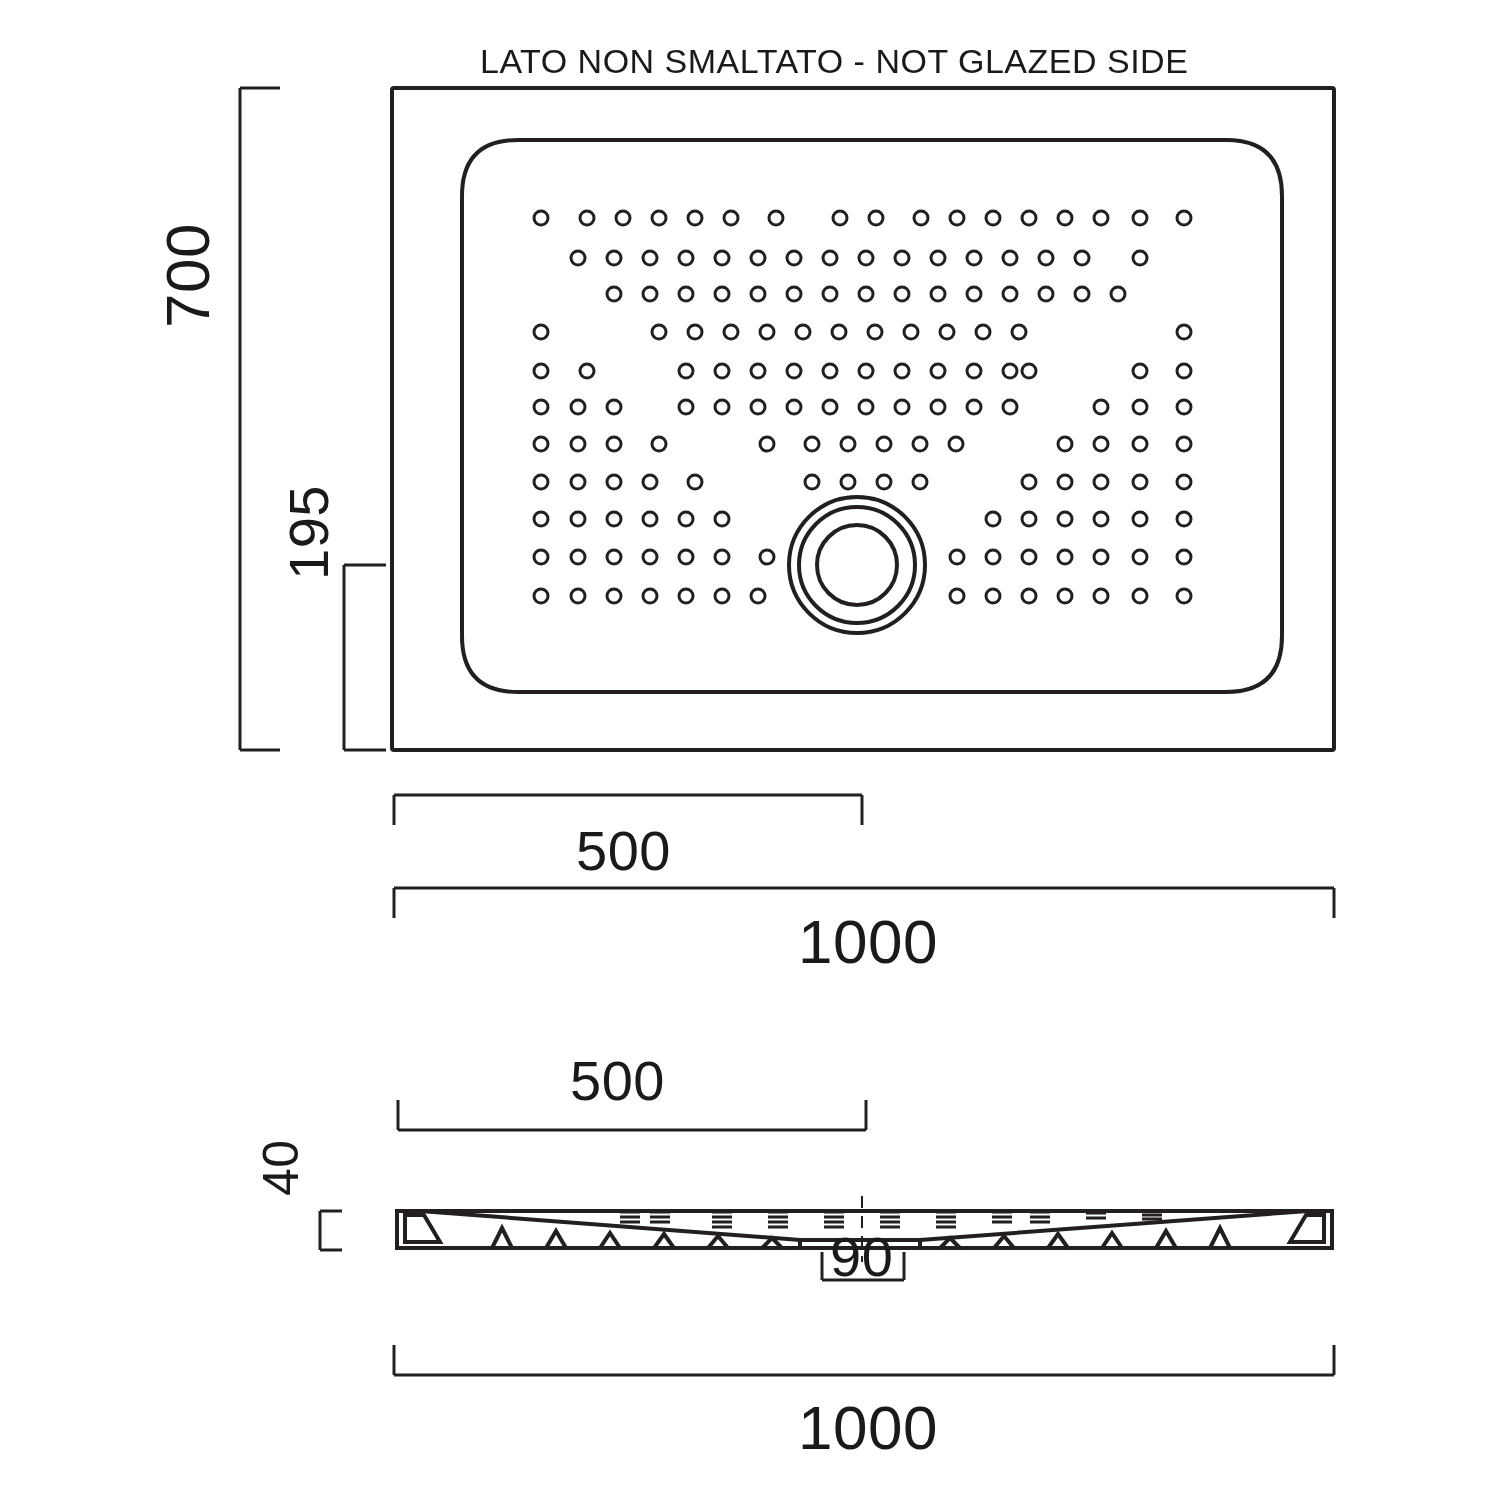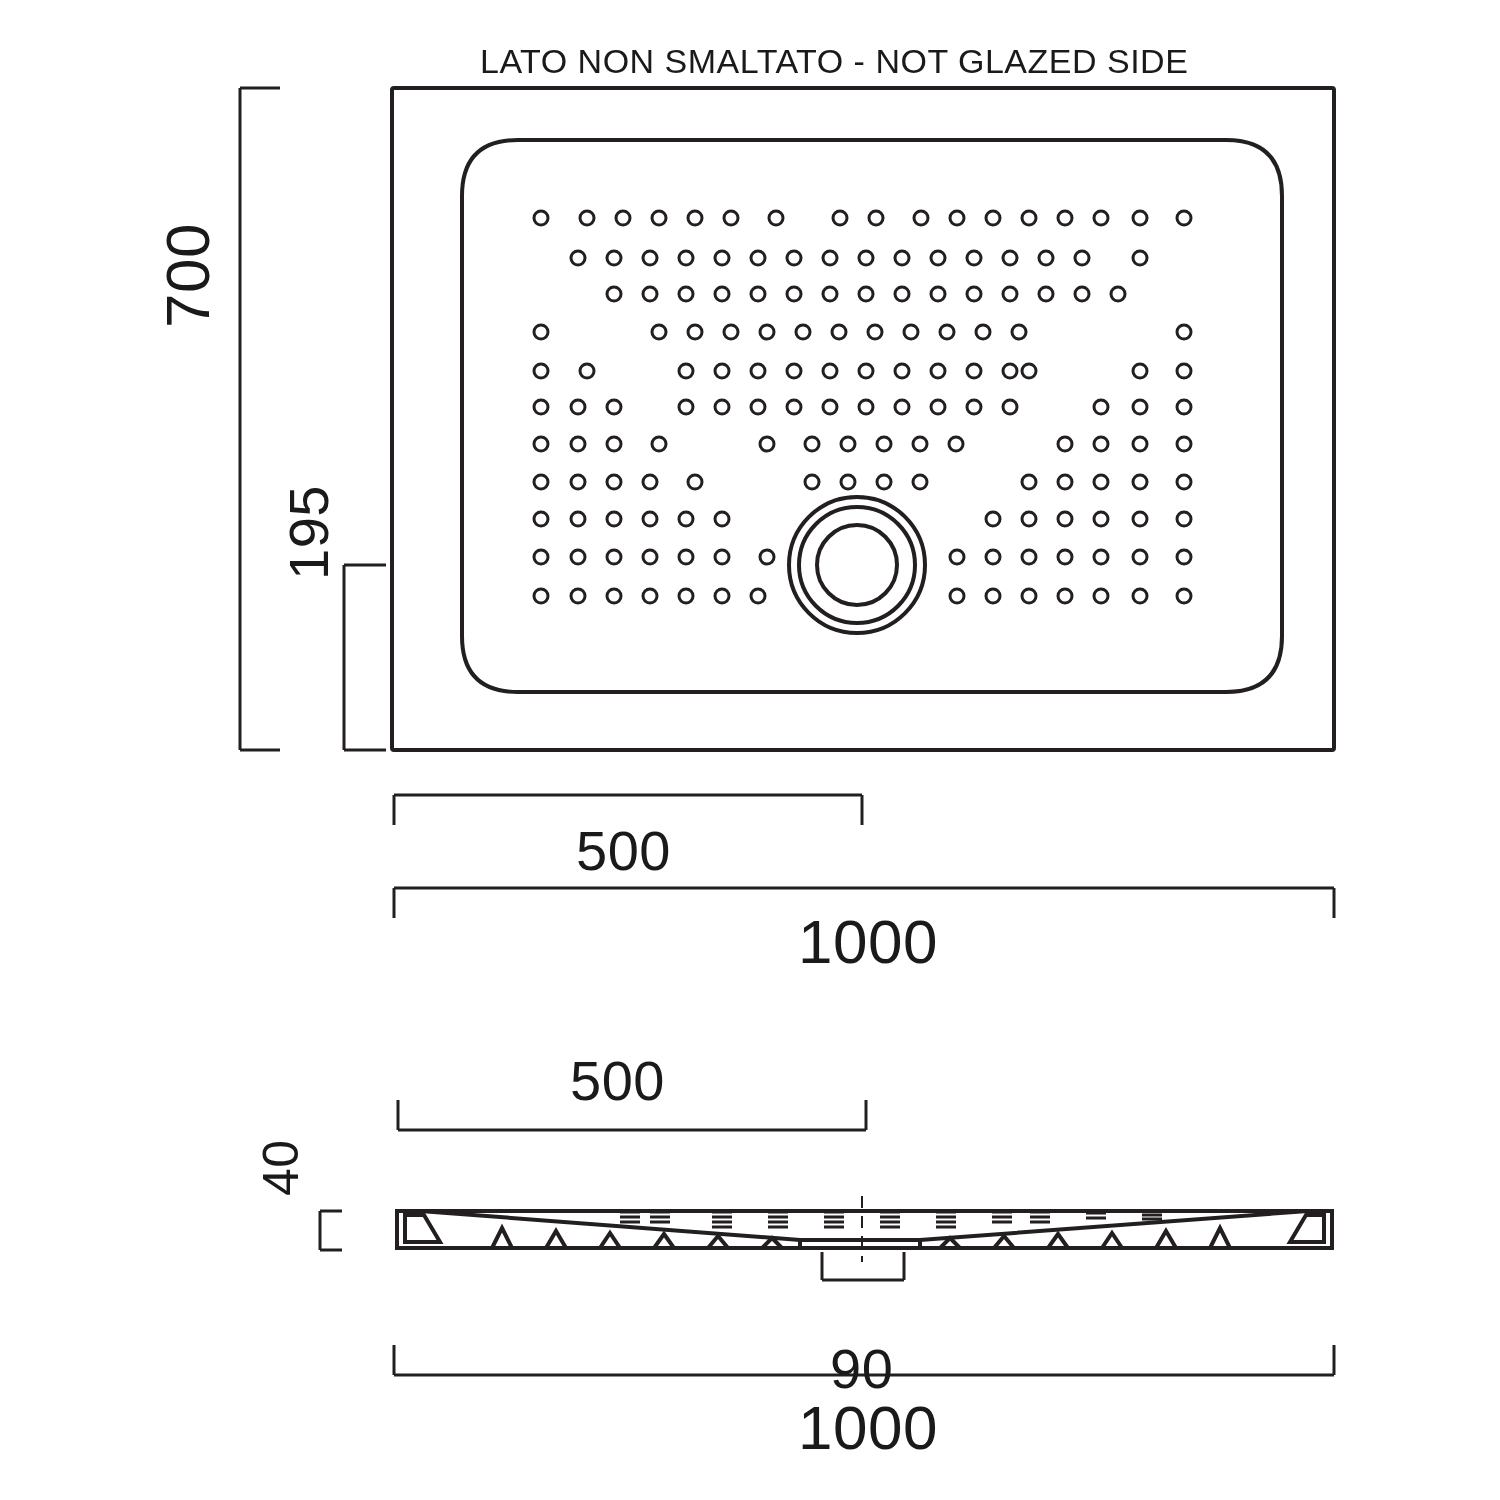--- a/index.html
+++ b/index.html
@@ -72,21 +72,21 @@
   .dim-40 {
     font-size: 50px;
     left: 252px;
     top: 1196px;
     transform: rotate(-90deg);
     transform-origin: left top;
   }
   .dim-90 {
     font-size: 56px;
     left: 830px;
-    top: 1336px;
+    top: 1224px;
   }
   .dim-1000-bot {
     font-size: 62px;
     left: 798px;
     top: 1392px;
   }
 </style>
 </head>
 <body>
 

